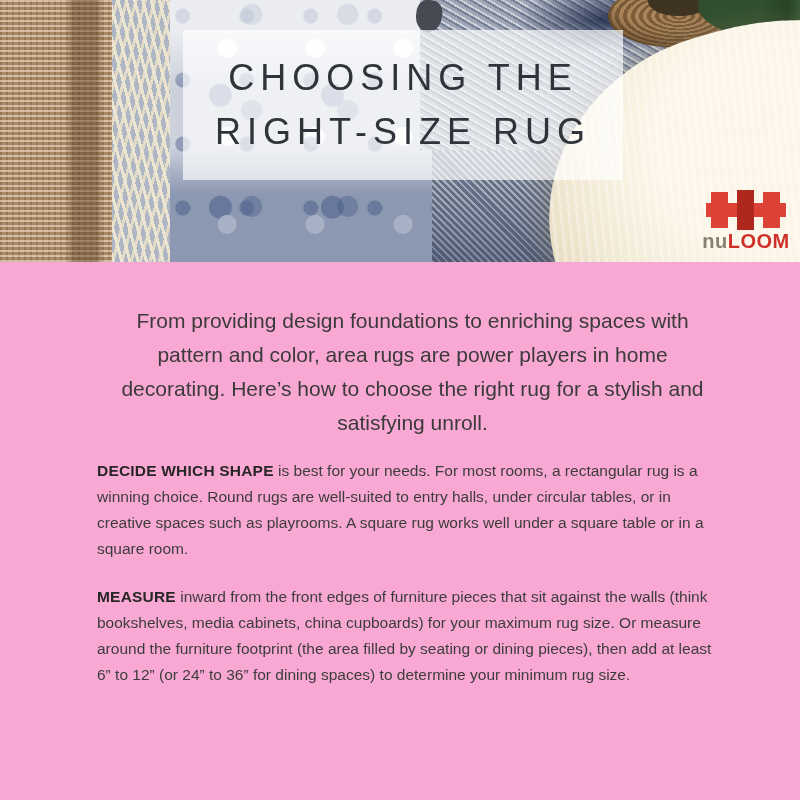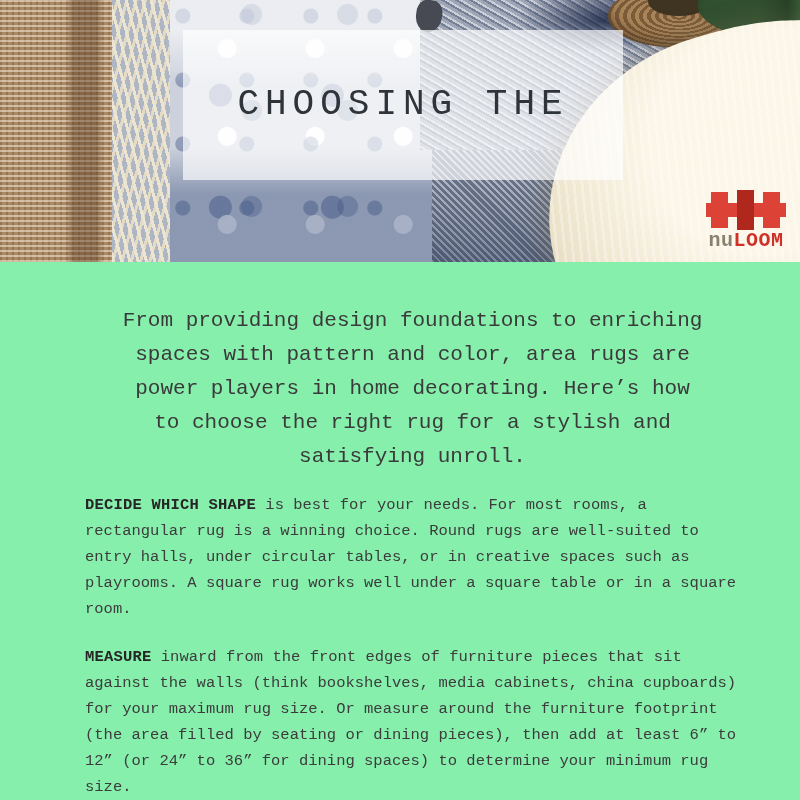--- a/index.html
+++ b/index.html
@@ -1,17 +1,17 @@
 <!DOCTYPE html>
 <html><head>
 <meta charset="utf-8">
 <style>
   html,body{margin:0;padding:0;background:#ffffff;}
-  .page{position:relative;width:800px;height:800px;overflow:hidden;background:#86efac;
-        font-family:Liberation Mono, monospace;}
+  .page{position:relative;width:800px;height:800px;overflow:hidden;background:#f9a8d4;
+        font-family:Liberation Sans, sans-serif;}
 
   
   .hero{position:relative;width:800px;height:262px;overflow:hidden;background:#c9cfd9;}
 
   .jute{position:absolute;left:0;top:0;width:112px;height:100%;
     background-color:#aa8a66;
     background-image:
       linear-gradient(90deg, rgba(0,0,0,0) 58%, rgba(92,62,36,.45) 66%, rgba(92,62,36,.45) 86%, rgba(0,0,0,0) 93%),
       repeating-linear-gradient(0deg, rgba(255,244,228,.5) 0 2px, rgba(0,0,0,0) 2px 5px),
       repeating-linear-gradient(90deg, rgba(120,85,50,.4) 0 2px, rgba(0,0,0,0) 2px 6px);}
@@ -84,21 +84,21 @@
   .logo-mark .v2{left:31px;top:-2px;height:40px;background:#b0271e;}
   .logo-mark .v3{left:57px;}
   .logo-text{margin-top:3px;font-size:20px;font-weight:bold;letter-spacing:.5px;line-height:1;}
   .logo-text .nu{color:#8a8070;}
   .logo-text .loom{color:#cf3128;}
 
   
   .body{padding:42px 60px 0 85px;}
   .intro{max-width:590px;margin:0 auto 18px;text-align:center;
     font-size:21px;line-height:34px;color:#3a3a3a;}
-  .para{max-width:655px;margin:0 0 22px;font-size:15.5px;line-height:26px;color:#3c3c3c;}
+  .para{max-width:655px;margin:0 12px 22px;font-size:15.5px;line-height:26px;color:#3c3c3c;}
   .para strong{color:#262626;letter-spacing:.2px;}
 </style>
 </head>
 <body>
 
 <div class="page">
 
   <div class="hero">
     <div class="jute"></div>
     <div class="fringe"></div>
@@ -106,20 +106,21 @@
     <div class="knitband"></div>
     <div class="knittop"></div>
     <div class="knitdark"></div>
     <div class="tassel"></div>
     <div class="basket"></div>
     <div class="greens"></div>
     <div class="fur"></div>
 
     <div class="overlay">
       <div class="title-line">CHOOSING THE</div>
+      <div class="title-line">RIGHT-SIZE RUG</div>
     </div>
 
     <div class="logo">
       <div class="logo-mark">
         <div class="hbar"></div>
         <div class="vbar v1"></div>
         <div class="vbar v2"></div>
         <div class="vbar v3"></div>
       </div>
       <div class="logo-text"><span class="nu">nu</span><span class="loom">LOOM</span></div>

